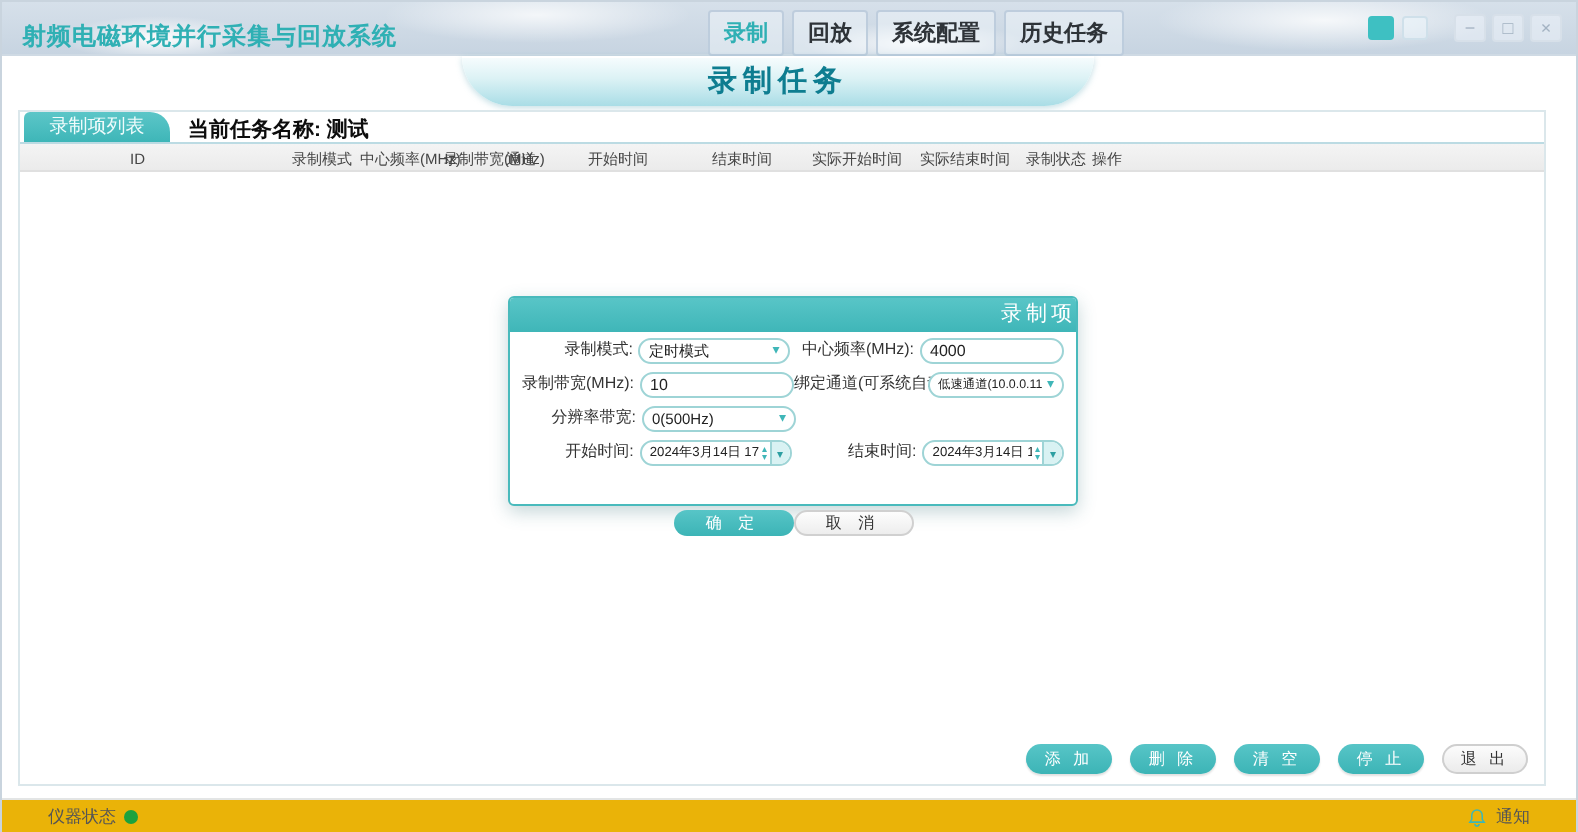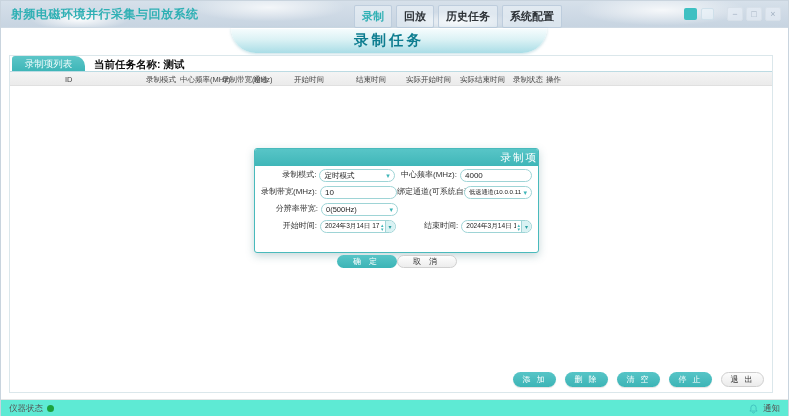--- a/index.html
+++ b/index.html
@@ -7,21 +7,21 @@
   .app {position:relative;width:789px;height:416px;background:#fff;border:1px solid #c9d4de}
 
   
   .titlebar {position:absolute;left:0;top:0;width:100%;height:27px;
     background:
       radial-gradient(70px 16px at 10% 70%, rgba(255,255,255,.95), transparent 70%),
       radial-gradient(110px 20px at 34% 25%, rgba(255,255,255,.75), transparent 70%),
       radial-gradient(80px 15px at 58% 80%, rgba(255,255,255,.85), transparent 70%),
       radial-gradient(120px 22px at 84% 35%, rgba(255,255,255,.8), transparent 70%),
       linear-gradient(180deg,#d6e0ea,#c7d4e1);
-    border-bottom:1px solid #cfdae4;display:flex;align-items:center}
+    border-bottom:1px solid #cfdae4;display:flex;align-items:flex-end}
   .app-title {margin-left:10px;font-size:12px;font-weight:bold;color:#2fb0b4;letter-spacing:.5px;white-space:nowrap}
   .menu {position:absolute;left:353px;top:4px;display:flex;gap:4px}
   .menu-item {font-size:11px;font-weight:bold;color:#2e3338;padding:3px 7px;border:1px solid rgba(185,202,218,.9);
     background:rgba(248,252,254,.4);border-radius:2px;cursor:pointer;white-space:nowrap}
   .menu-item.active {color:#2fb0b4}
   .tb-right {position:absolute;right:7px;top:6px;display:flex;align-items:center;gap:4px}
   .swatch {width:13px;height:12px;background:#3ec0c2;border-radius:2px;display:inline-block}
   .swatch2 {width:13px;height:12px;border:1px solid #cfe0ea;background:rgba(236,246,251,.55);border-radius:2px;display:inline-block}
   .winbtns {display:flex;gap:3px;margin-left:9px}
   .winbtn {width:16px;height:14px;border:1px solid #d7e0e9;background:rgba(236,243,249,.55);color:#a3b2c2;
@@ -76,38 +76,38 @@
   .spin i {font-style:normal;font-size:5px;color:#3fb6b8;line-height:4px;text-align:center}
   .dt-drop {width:10px;height:13px;background:#d9f2f3;border-left:1px solid #9ed4d6;display:flex;align-items:center;
     justify-content:center;border-radius:0 7px 7px 0;cursor:pointer}
   .dt-drop .dchev {font-size:6px;color:#2d9fa2}
   .dlg-btns {display:flex;justify-content:center;margin-top:18px}
   .dlg-btn {width:60px;height:13px;border-radius:7px;font-size:8px;letter-spacing:3px;cursor:pointer;border:none}
   .dlg-btn.ok {background:linear-gradient(180deg,#57c5c7,#3cb4b6);color:#fff}
   .dlg-btn.cancel {background:linear-gradient(180deg,#fdfdfd,#ededed);border:1px solid #d0d0d0;color:#333}
 
   
-  .statusbar {position:absolute;left:0;top:398px;width:100%;height:18px;background:#5eead4;border-top:1px solid #e3e5e5;
-    display:flex;align-items:center;justify-content:space-between;padding:0 8px}
+  .statusbar {position:absolute;left:0;top:398px;width:100%;height:18px;background:#eab308;border-top:1px solid #e3e5e5;
+    display:flex;align-items:center;justify-content:space-between;padding:0 23px}
   .sb-left,.sb-right {display:flex;align-items:center;gap:4px;font-size:8.5px;color:#555}
   .dot {width:7px;height:7px;border-radius:50%;background:#1ca23d;display:inline-block}
   .bell {width:11px;height:12px;display:inline-block}
 </style>
 </head>
 <body>
 
 <div class="app">
 
   <header class="titlebar">
     <div class="app-title">射频电磁环境并行采集与回放系统</div>
     <nav class="menu">
       <div class="menu-item active">录制</div>
       <div class="menu-item">回放</div>
+      <div class="menu-item">系统配置</div>
       <div class="menu-item">历史任务</div>
-      <div class="menu-item">系统配置</div>
     </nav>
     <div class="tb-right">
       <span class="swatch"></span>
       <span class="swatch2"></span>
       <div class="winbtns">
         <button class="winbtn">−</button>
         <button class="winbtn">□</button>
         <button class="winbtn">×</button>
       </div>
     </div>

